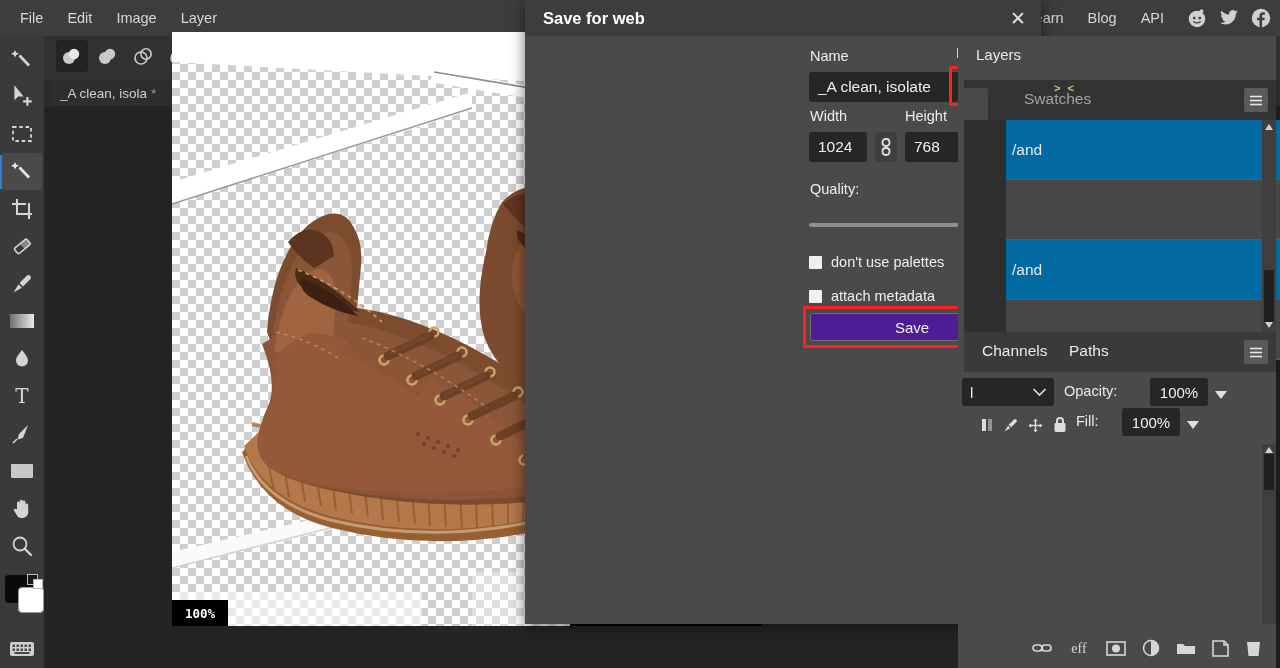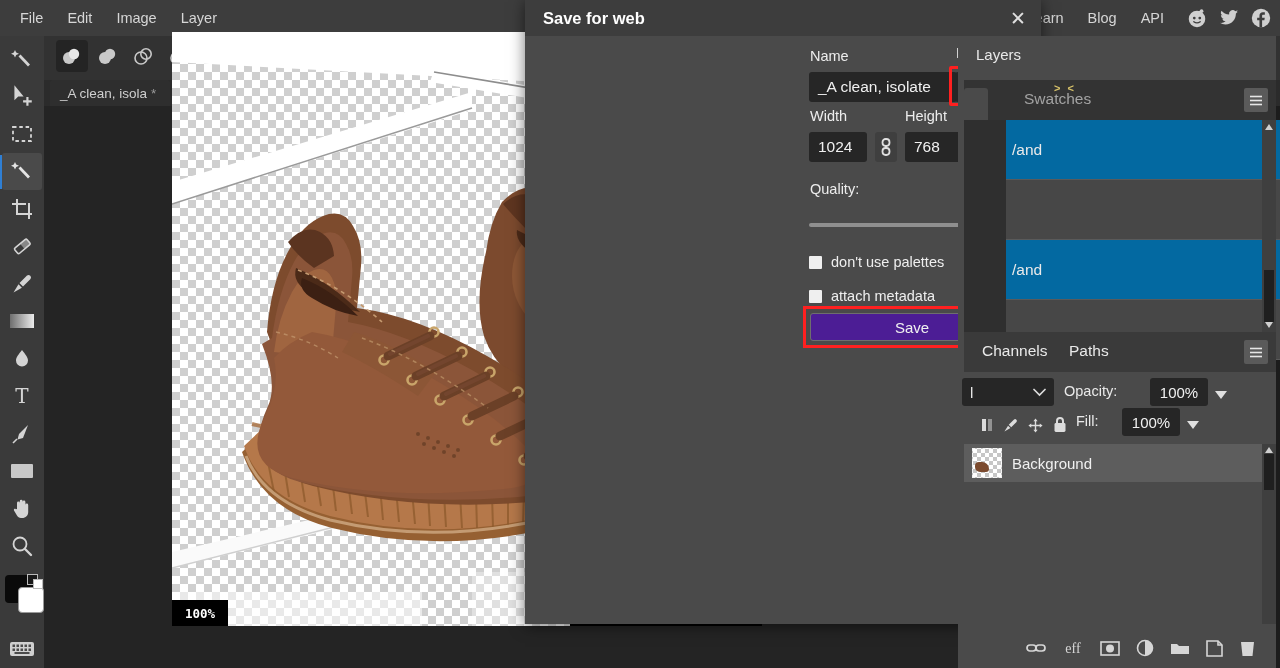--- a/index.html
+++ b/index.html
@@ -273,21 +273,21 @@
   }
   .layer-thumb .blob { position: absolute; left: 2px; top: 13px; width: 14px; height: 10px;
                        background: #7b4a2e; border-radius: 4px 7px 3px 5px; }
   .layer-name { color: #f0f0f0; font-size: 15px; }
   .lp-scroll { position: absolute; right: 0px; top: 112px; width: 14px; height: 180px; background: #3f3f3f; }
   .lp-scroll .thumb2 { position: absolute; left: 2px; top: 10px; width: 10px; height: 36px; background: #1f1f1f; }
   .lp-scroll .up2 { position: absolute; left: 3px; top: 3px; width: 0; height: 0; border-left: 4px solid transparent; border-right: 4px solid transparent; border-bottom: 6px solid #cfcfcf; }
 
   .lp-bottom {
     position: absolute; left: 0px; top: 300px; width: 312px; height: 32px;
-    display: flex; align-items: center; justify-content: flex-end; gap: 16px; padding-right: 20px;
+    display: flex; align-items: center; justify-content: flex-end; gap: 16px; padding-right: 14px;
   }
 
   .tool-icon-sm { display: flex; align-items: center; justify-content: center; }
 </style>
 </head>
 <body>
 
 <div id="app">
 
   <div class="menubar">
@@ -771,26 +771,20 @@
         </span>
       </div>
       <div class="fill-lbl">Fill:</div>
       <div class="fill-val">100%</div>
       <div class="fill-chev">
         <svg width="14" height="10" viewBox="0 0 14 10">
             <path d="M1 1h12L7 9z" fill="#e0e0e0"></path>
           </svg>
       </div>
 
-      <div class="layer-row">
-        <span class="layer-thumb">
-            <span class="blob"></span>
-          </span>
-        <span class="layer-name">Background</span>
-      </div>
       <div class="lp-scroll">
         <div class="up2"></div>
         <div class="thumb2"></div>
       </div>
 
       <div class="lp-bottom">
         <span class="tool-icon-sm">
           <svg width="20" height="14" viewBox="0 0 20 14">
               <rect x="1" y="4" width="9" height="6" rx="3" fill="none" stroke="#d6d6d6" stroke-width="1.7"></rect>
               <rect x="10" y="4" width="9" height="6" rx="3" fill="none" stroke="#d6d6d6" stroke-width="1.7"></rect>

